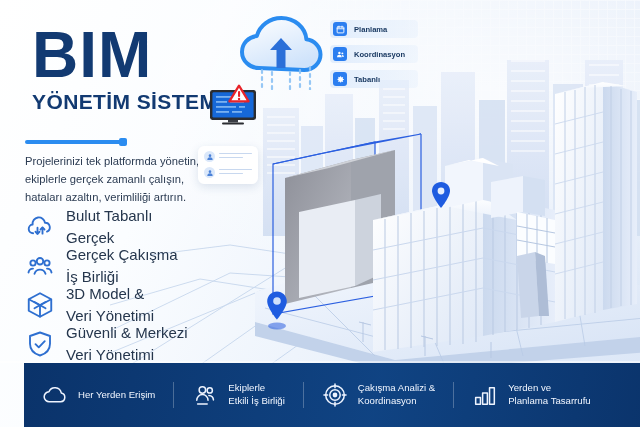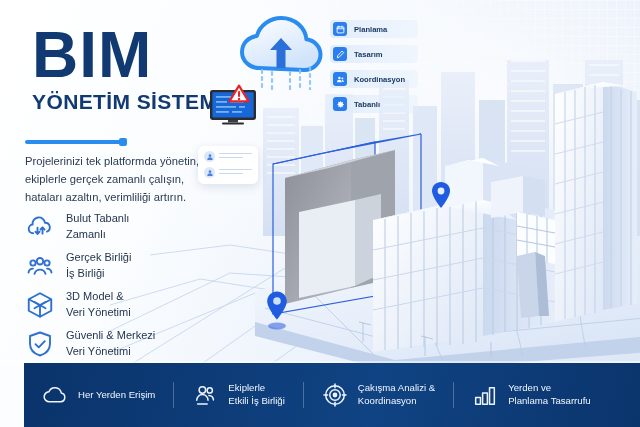--- a/index.html
+++ b/index.html
@@ -36,21 +36,21 @@
   .brand .sub{margin-top:7px;font-size:21px;font-weight:800;color:#123a72;letter-spacing:.4px;}
   .rule{position:absolute;left:25px;top:140px;width:100px;height:4px;border-radius:2px;background:#2b8cf0;}
   .rule:after{content:"";position:absolute;right:-2px;top:-2px;width:8px;height:8px;border-radius:2px;background:#2b8cf0;}
 
   .lede{position:absolute;left:25px;top:152px;width:195px;font-size:11.2px;line-height:1.62;color:#2b3b52;}
 
   .features{position:absolute;left:25px;top:210px;width:200px;}
   .feat{display:flex;align-items:center;gap:11px;height:33px;margin-bottom:6px;}
   .feat .ic{width:30px;height:30px;flex:0 0 30px;color:#2e6fd0;}
   .feat .ic svg{width:30px;height:30px;display:block;}
-  .feat .tx{font-size:11px;line-height:1.42;color:#25364d;font-weight:500;}
+  .feat .tx{font-size:15px;line-height:1.42;color:#25364d;font-weight:500;}
 
   
   .chips{position:absolute;left:330px;top:20px;width:100px;}
   .chip{display:flex;align-items:center;gap:7px;height:18px;margin-bottom:7px;
     background:linear-gradient(to right, rgba(225,237,252,.97), rgba(225,237,252,.35));
     border-radius:4px;padding:0 10px 0 3px;width:88px;box-sizing:border-box;}
   .chip .cic{width:14px;height:14px;flex:0 0 14px;border-radius:3px;background:#2b7ef0;
     display:flex;align-items:center;justify-content:center;color:#fff;}
   .chip .cic svg{width:9px;height:9px;display:block;}
   .chip .clb{font-size:7.6px;color:#16365f;font-weight:600;white-space:nowrap;}
@@ -315,37 +315,37 @@
       <span class="ic">
         <svg viewBox="0 0 24 24" fill="none" stroke="currentColor" stroke-width="1.5" stroke-linecap="round" stroke-linejoin="round">
           <path d="M6.5 17a3.5 3.5 0 0 1-.4-6.98A5 5 0 0 1 16 8.6a3.7 3.7 0 0 1 1.6 7.1"></path>
           <path d="M10 12.5v4.8"></path>
             <path d="M8.4 15.8 10 17.4l1.6-1.6"></path>
           <path d="M14 17.3v-4.8"></path>
             <path d="M12.4 14 14 12.4 15.6 14"></path>
         </svg>
       </span>
       <span class="tx">
-        <span>Bulut Tabanlı</span><br><span>Zamanlı</span>
+        <span>Bulut Tabanlı</span><br><span>Gerçek</span>
       </span>
     </div>
 
     <div class="feat">
       <span class="ic">
         <svg viewBox="0 0 24 24" fill="none" stroke="currentColor" stroke-width="1.5" stroke-linecap="round" stroke-linejoin="round">
           <circle cx="12" cy="8.2" r="2.6"></circle>
             <circle cx="6.4" cy="9.6" r="2.1"></circle>
             <circle cx="17.6" cy="9.6" r="2.1"></circle>
           <path d="M7.6 18.2a4.6 4.6 0 0 1 8.8 0"></path>
           <path d="M2.8 17.2a3.7 3.7 0 0 1 3.6-3.1"></path>
             <path d="M21.2 17.2a3.7 3.7 0 0 0-3.6-3.1"></path>
         </svg>
       </span>
       <span class="tx">
-        <span>Gerçek Birliği</span><br><span>İş Birliği</span>
+        <span>Gerçek Çakışma</span><br><span>İş Birliği</span>
       </span>
     </div>
 
     <div class="feat">
       <span class="ic">
         <svg viewBox="0 0 24 24" fill="none" stroke="currentColor" stroke-width="1.5" stroke-linecap="round" stroke-linejoin="round">
           <path d="M12 2.6 21 7.4v9.2L12 21.4 3 16.6V7.4z"></path>
           <path d="M3.4 7.6 12 12.2l8.6-4.6"></path>
             <path d="M12 12.2v9"></path>
           <path d="M7.6 9.6 16.4 14.6"></path>
@@ -450,28 +450,20 @@
         <svg viewBox="0 0 24 24" fill="none" stroke="currentColor" stroke-width="2.4" stroke-linecap="round">
           <rect x="3" y="5" width="18" height="16" rx="2"></rect>
             <path d="M3 10h18"></path>
             <path d="M8 3v4"></path>
             <path d="M16 3v4"></path>
         </svg>
       </span>
       <span class="clb">Planlama</span>
     </div>
 
-    <div class="chip">
-      <span class="cic">
-        <svg viewBox="0 0 24 24" fill="none" stroke="currentColor" stroke-width="2.4" stroke-linecap="round" stroke-linejoin="round">
-          <path d="M17 3.5 20.5 7 8 19.5 3.5 20.5 4.5 16z"></path>
-        </svg>
-      </span>
-      <span class="clb">Tasarım</span>
-    </div>
 
     <div class="chip">
       <span class="cic">
         <svg viewBox="0 0 24 24" fill="currentColor">
           <circle cx="9" cy="8" r="3.2"></circle>
             <circle cx="17" cy="9" r="2.6"></circle>
           <path d="M2.5 19a6.5 6.5 0 0 1 13 0z"></path>
             <path d="M16 13.2c3 0 5.5 2.2 5.5 5.1h-5.5z"></path>
         </svg>
       </span>

